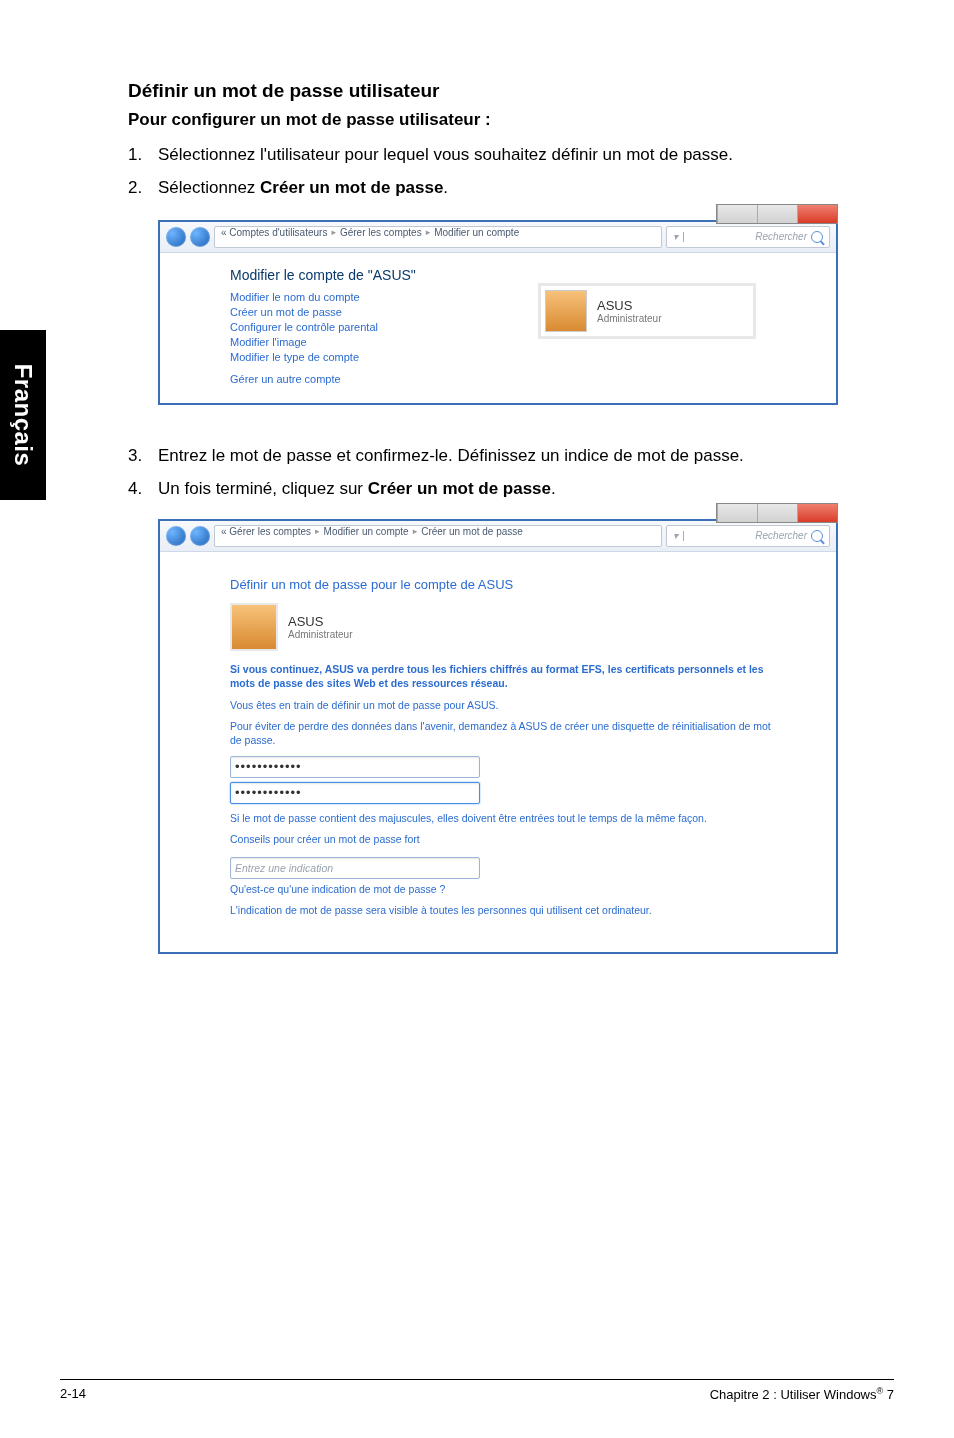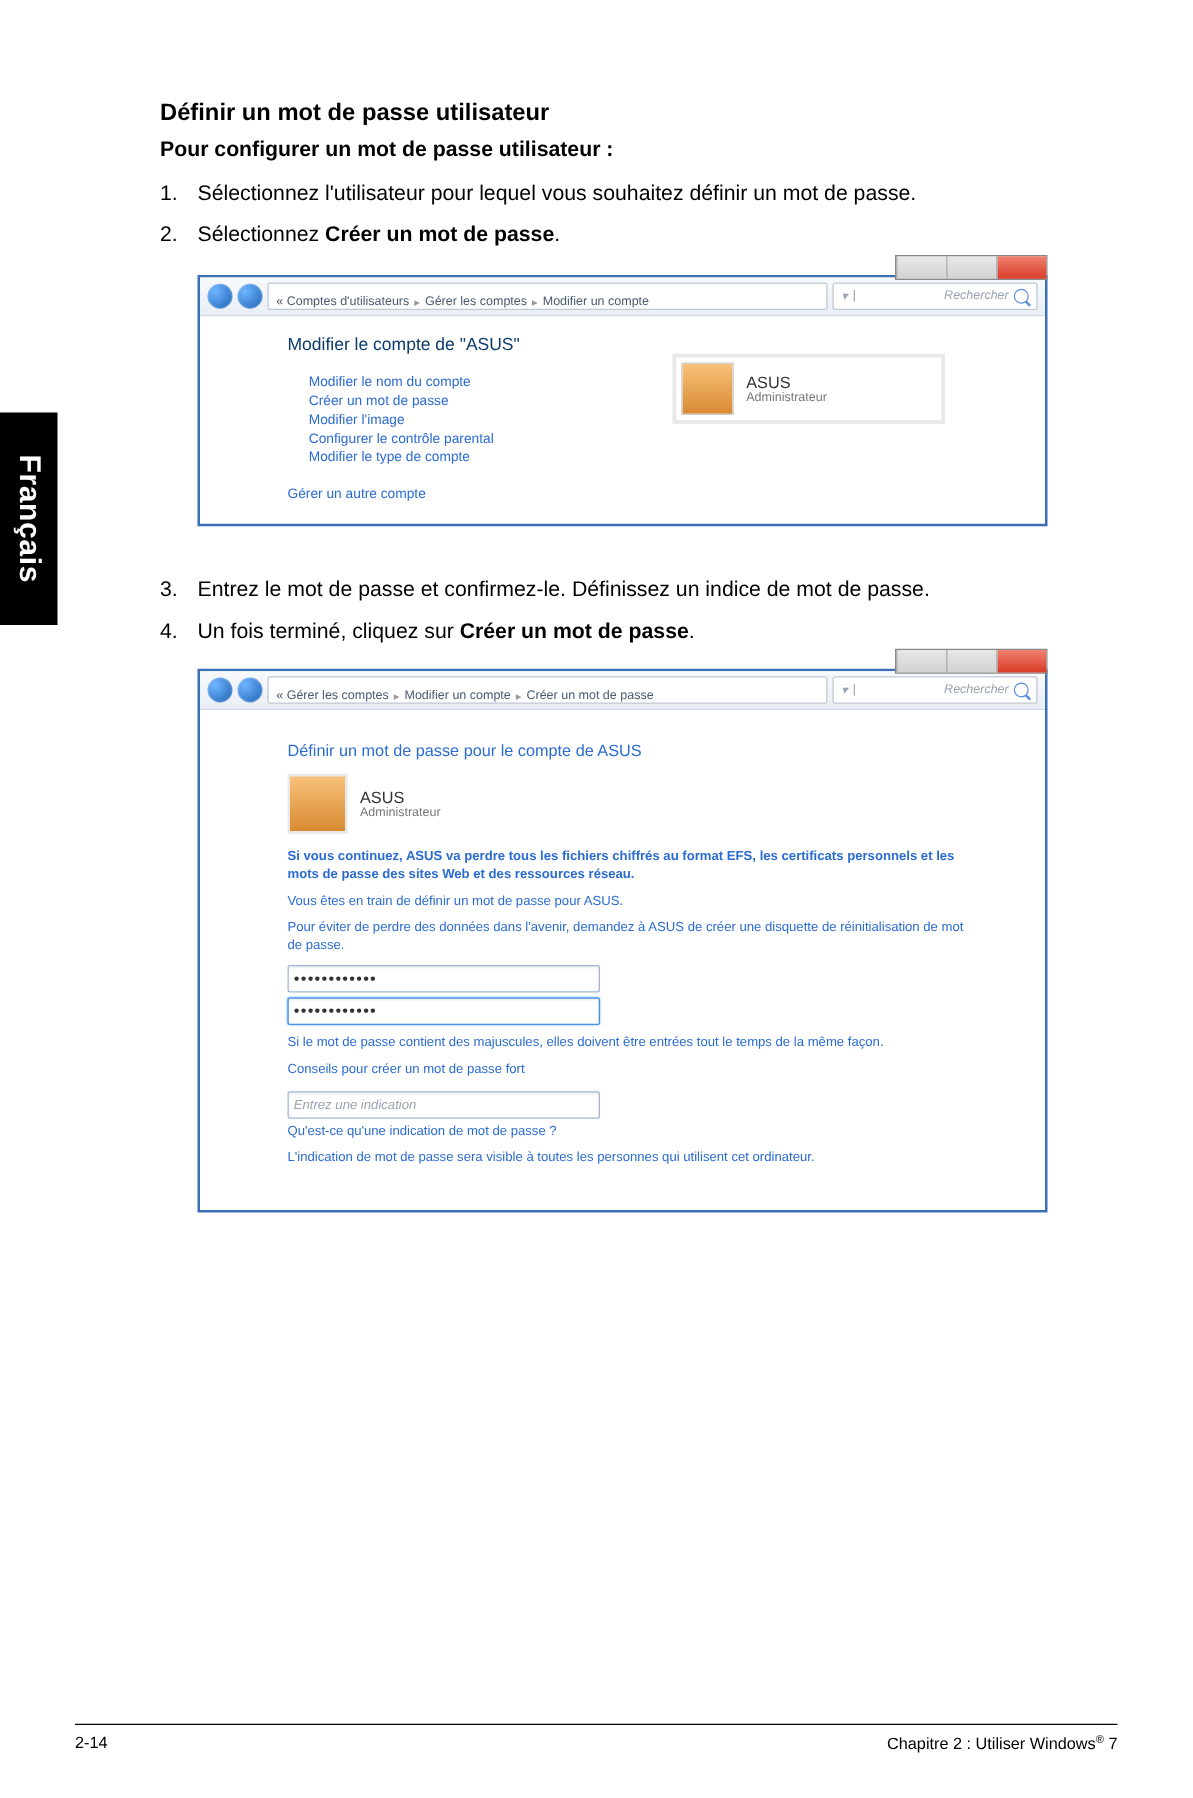--- a/index.html
+++ b/index.html
@@ -116,21 +116,21 @@
     border-radius: 50%;
     background: radial-gradient(circle at 30% 30%, #6fb6ff, #1a5fb4);
     box-shadow: inset 0 0 2px rgba(255,255,255,.6);
   }
   .crumb {
     flex: 1;
     height: 20px;
     border: 1px solid #c0c8d4;
     background: #fff;
     display: flex;
-    align-items: flex-end;
+    align-items: flex-start;
     padding: 0 6px;
     color: #4a5a70;
     border-radius: 2px;
     overflow: hidden;
     white-space: nowrap;
   }
   .sep { color: #999; margin: 0 4px; font-size: 9px; }
   .searchbox {
     width: 150px;
     height: 20px;
@@ -163,21 +163,21 @@
     position: relative;
   }
   .heading-dark {
     color: #0a3a6b;
     font-size: 14px;
     margin-bottom: 8px;
   }
   .link-list {
     list-style: none;
     padding: 0;
-    margin: 17px;
+    margin: 0;
     font-size: 11px;
   }
   .link-list li {
     color: #2b6bd1;
     margin: 3px 0;
   }
   .minor-link {
     color: #2b6bd1;
     font-size: 11px;
   }
@@ -323,22 +323,22 @@
                 <span>Rechercher</span>
                 <span class="mag"></span>
               </span>
           </div>
         </div>
         <div class="win-body">
           <div class="heading-dark">Modifier le compte de "ASUS"</div>
           <ul class="link-list">
             <li>Modifier le nom du compte</li>
             <li>Créer un mot de passe</li>
+            <li>Configurer le contrôle parental</li>
             <li>Modifier l'image</li>
-            <li>Configurer le contrôle parental</li>
             <li>Modifier le type de compte</li>
           </ul>
           <div class="minor-link" style="margin-top:10px;">Gérer un autre compte</div>
 
           <div class="account-card">
             <div class="avatar"></div>
             <div>
               <div class="acct-name">ASUS</div>
               <div class="acct-role">Administrateur</div>
             </div>

